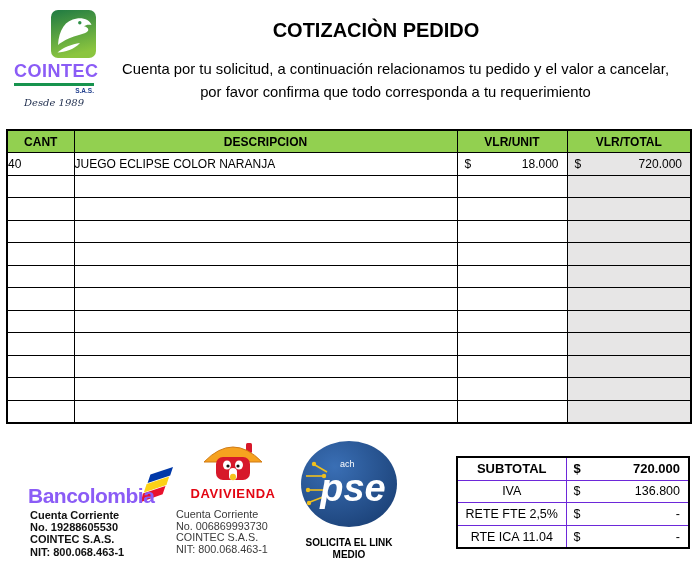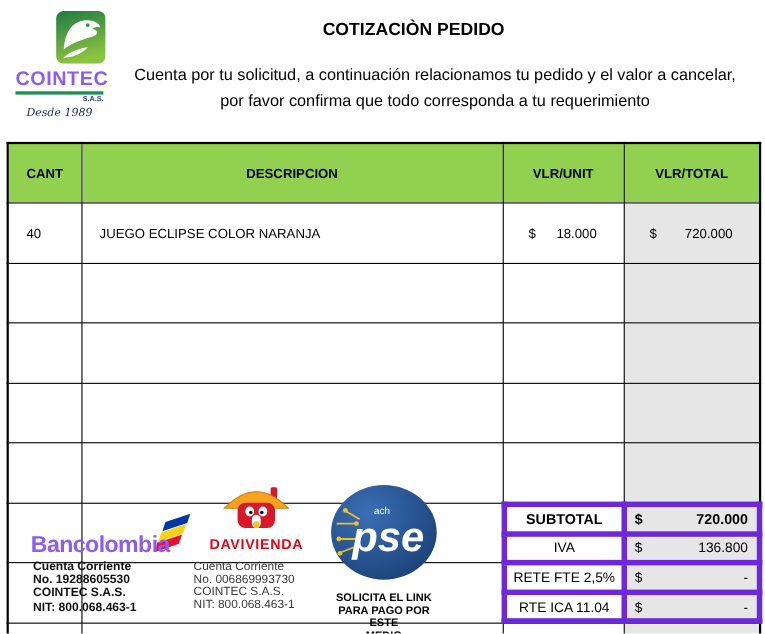--- a/index.html
+++ b/index.html
@@ -10,26 +10,26 @@
   .page{position:absolute;inset:0;}
 
   
   .logo-block{position:absolute;left:14px;top:10px;width:84px;}
   .logo-block svg{display:block;margin-left:37px;}
   .brand{margin-top:3px;font-size:18px;font-weight:bold;letter-spacing:.5px;color:#8b5cf6;}
   .brand-bar{margin-top:1px;width:80px;height:3px;background:#17934E;}
   .brand-sas{width:80px;text-align:right;font-size:6.5px;font-weight:bold;color:#23418F;margin-top:1px;}
   .tagline{width:80px;text-align:center;font-family:"DejaVu Serif",serif;font-style:italic;font-size:10px;color:#1B2A4A;margin-top:3px;}
 
-  .title{position:absolute;top:19px;left:60px;right:3px;text-align:center;font-size:16px;font-weight:bold;}
+  .title{position:absolute;top:19px;left:60px;right:3px;text-align:center;font-size:20px;font-weight:bold;}
   .subtitle{position:absolute;top:58px;left:100px;right:4px;text-align:center;font-size:14.8px;line-height:23px;}
 
   
   .items-table{position:absolute;left:6px;top:129px;width:684px;border-collapse:collapse;table-layout:fixed;border:2px solid #000;}
-  .items-table th,.items-table td{border:1px solid #000;padding:16px;overflow:hidden;white-space:nowrap;}
+  .items-table th,.items-table td{border:1px solid #000;padding:0;overflow:hidden;white-space:nowrap;}
   .items-table th{background:#92D050;height:21px;font-size:12px;font-weight:bold;text-align:center;}
   .items-table td{height:21.5px;font-size:12px;}
   .c-cant{text-align:left;}
   .c-desc{text-align:left;padding-left:4px;}
   .c-total{background:#E7E6E6;}
   .money{display:flex;justify-content:space-between;align-items:center;padding:0 8px 0 7px;}
 
   
   .bancolombia{position:absolute;left:28px;top:464px;width:154px;}
   .banco-flag{position:absolute;left:113px;top:2px;}
@@ -40,21 +40,21 @@
   .davivienda{position:absolute;left:174px;top:441px;width:118px;text-align:center;}
   .davi-word{margin-top:1px;font-size:13px;font-weight:bold;letter-spacing:.6px;color:#E30613;}
   .davi-details{margin-top:8px;margin-left:2px;text-align:left;font-size:10.8px;line-height:11.5px;color:#3A3A3A;white-space:nowrap;}
 
   
   .pse{position:absolute;left:299px;top:440px;width:100px;text-align:center;}
   .pse-note{margin-top:5px;font-size:10px;font-weight:bold;line-height:11.5px;}
 
   
   .totals-table{position:absolute;left:456px;top:456px;width:232px;border-collapse:collapse;table-layout:fixed;border:2px solid #000;}
-  .totals-table td{border:5px solid #6d28d9;height:21.6px;font-size:12.5px;padding:0;overflow:hidden;white-space:nowrap;}
+  .totals-table td{border:1px solid #6d28d9;height:21.6px;font-size:12.5px;padding:0;overflow:hidden;white-space:nowrap;}
   .t-label{text-align:center;}
   .totals-table tr.bold td{font-weight:bold;font-size:13px;}
 </style>
 </head>
 <body>
 
 <div class="page">
 
   <div class="logo-block">
     <svg width="45" height="48" viewBox="0 0 45 48">
@@ -235,21 +235,20 @@
         <line x1="10" y1="62" x2="23" y2="57"></line>
           <circle cx="9" cy="63" r="2.2" stroke="none"></circle>
         <line x1="15" y1="25" x2="27" y2="32"></line>
           <circle cx="14" cy="24" r="2.2" stroke="none"></circle>
       </g>
       <text x="40" y="27" font-size="9" fill="#fff" font-family="Liberation Sans, sans-serif">ach</text>
       <text x="53" y="61" font-size="38" font-weight="bold" font-style="italic" text-anchor="middle" fill="#fff" font-family="Liberation Sans, sans-serif">pse</text>
     </svg>
     <div class="pse-note">
         <div>SOLICITA EL LINK</div>
-        <div>PARA PAGO POR ESTE</div>
         <div>MEDIO</div>
       </div>
   </div>
 
   <table class="totals-table">
     <colgroup>
         <col style="width:109px">
         <col style="width:123px">
       </colgroup>
     <tbody>

